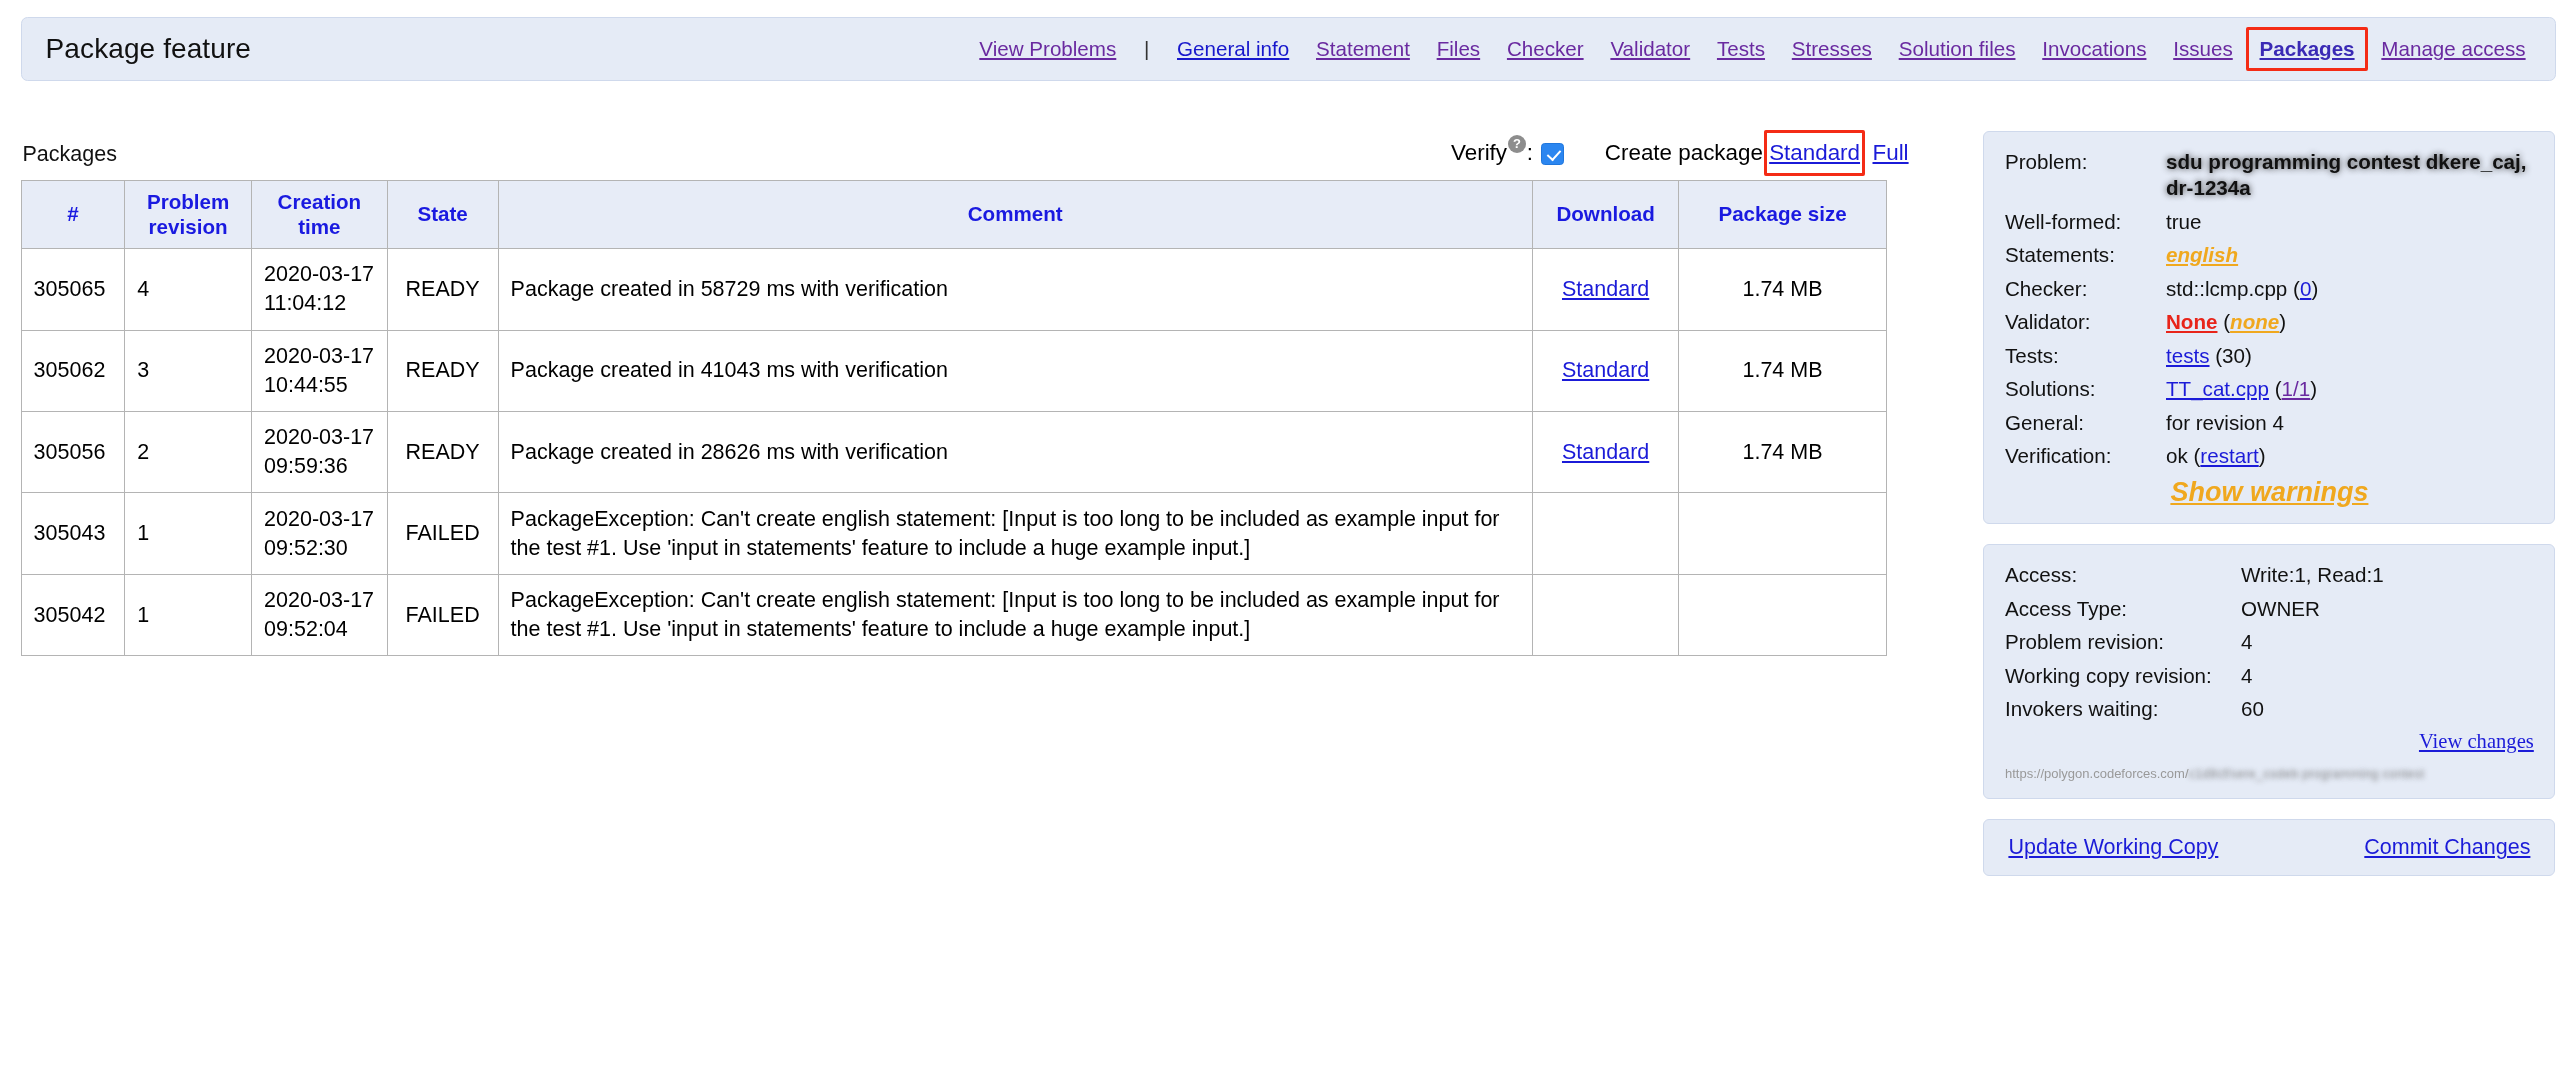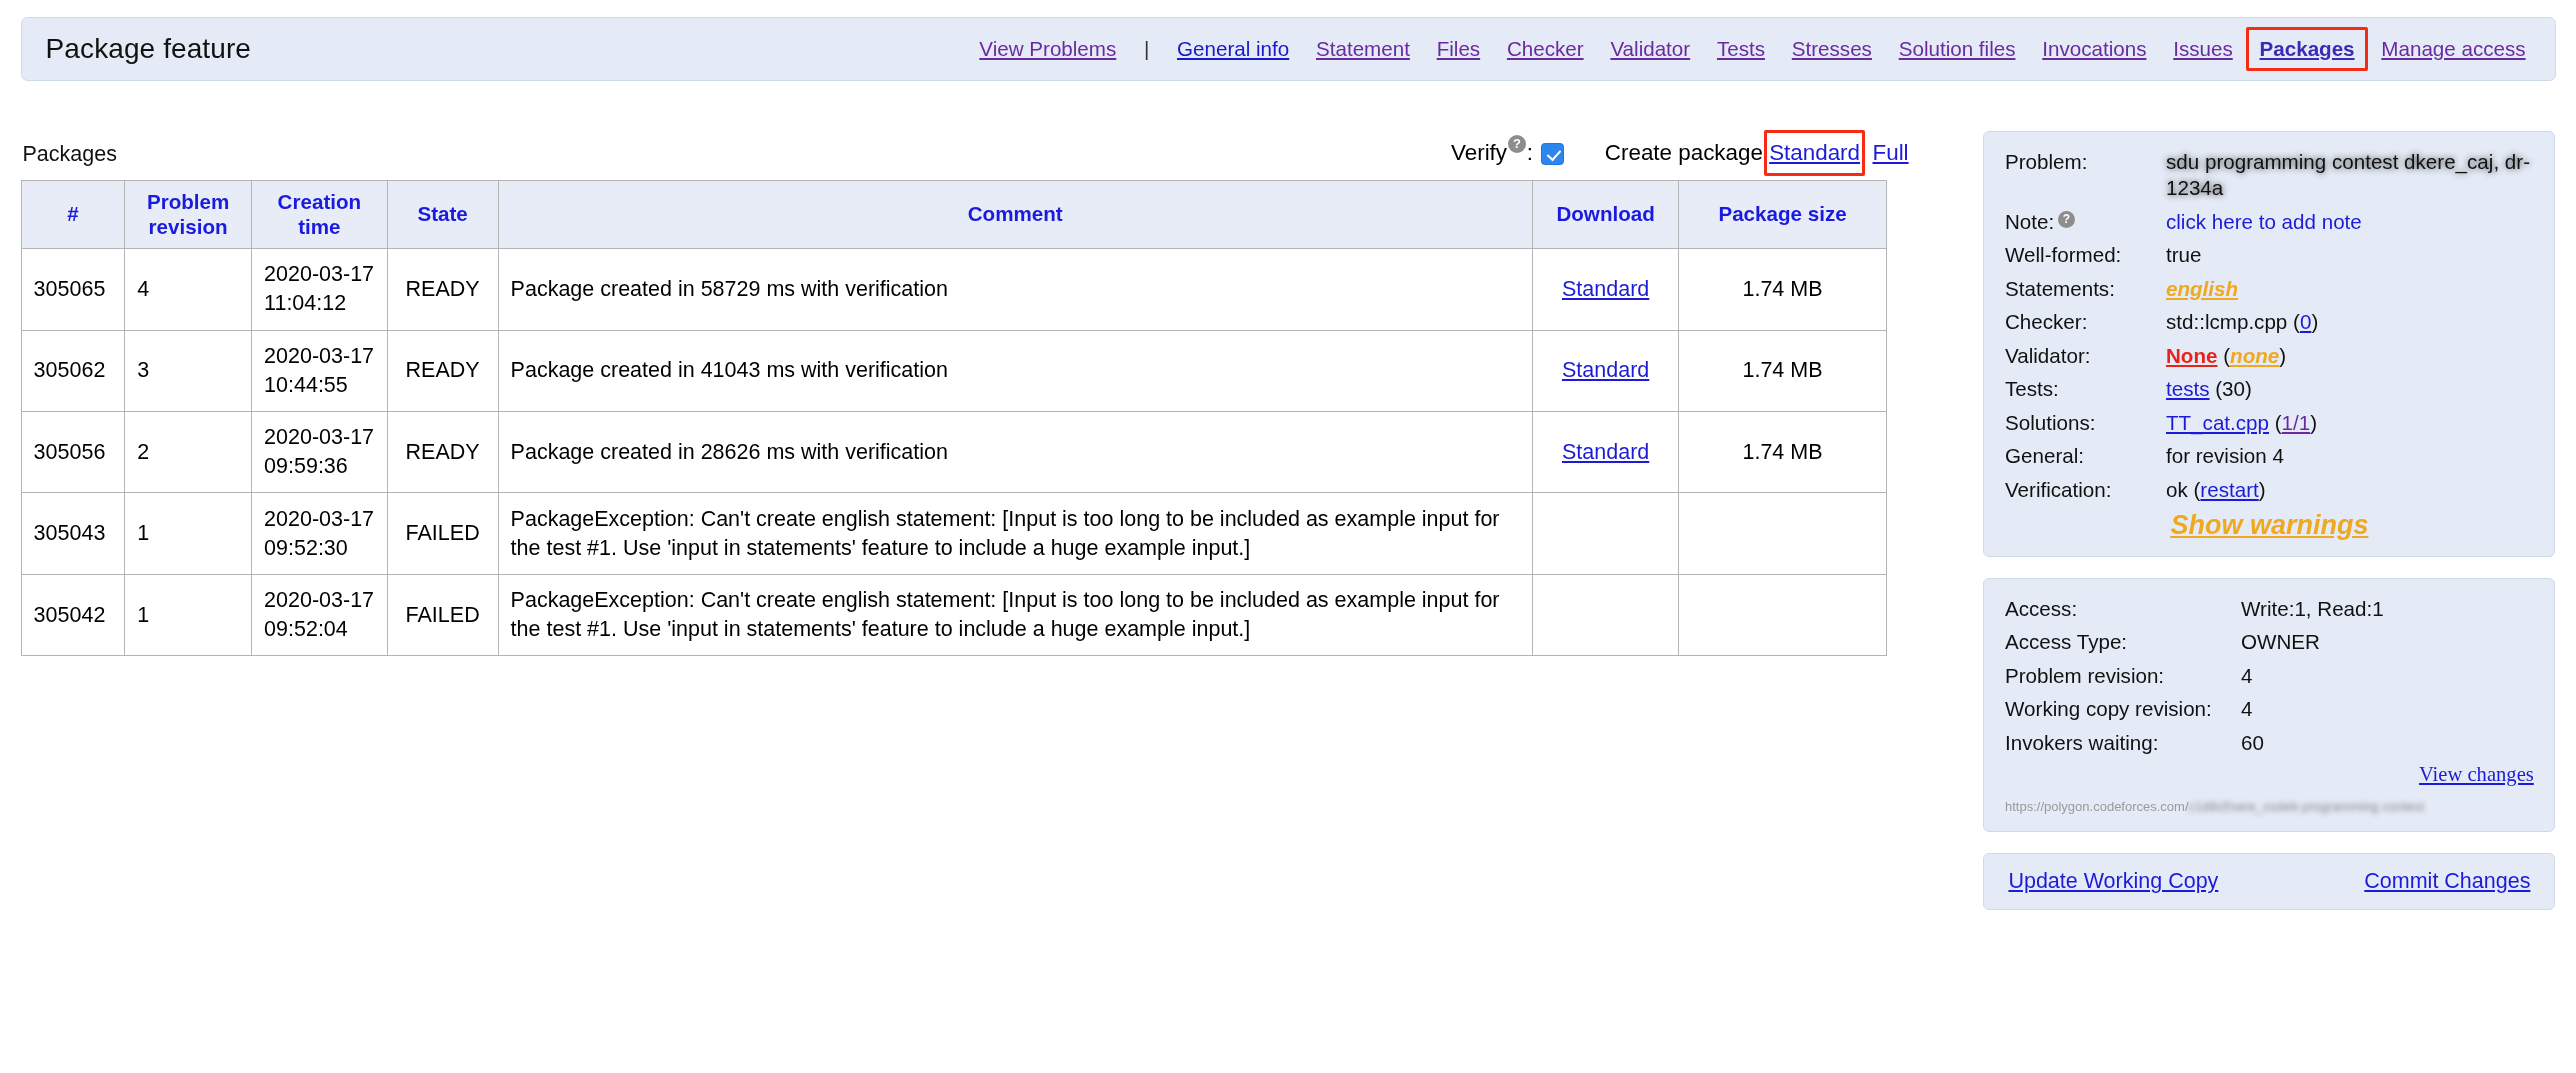--- a/index.html
+++ b/index.html
@@ -198,21 +198,21 @@
     flex: 0 0 161px;
     color: #111;
   }
   .kv .v { flex: 1; color: #111; }
   .kv.wide .k { width: 236px; flex: 0 0 236px; }
 
   .blurred {
     color: transparent;
     text-shadow: 0 0 6.5px rgba(40,40,40,.92);
     user-select: none;
-    font-weight: normal;
+    font-weight: bold;
     line-height: 1.25;
   }
 
   a.lnk { color: #1b1bd8; text-decoration: underline; }
   a.lnk-plain { color: #1b1bd8; text-decoration: none; }
   a.orange { color: #f0a81e; text-decoration: underline; font-weight: bold; font-style: italic; }
   span.none-red { color: #e8241a; font-weight: bold; text-decoration: underline; }
   a.purple { color: #6a2aa0; text-decoration: underline; }
   .show-warn {
     text-align: center;
@@ -371,24 +371,20 @@
 </div>
 
 <div class="sidebar">
 
   <div class="panel">
     <div class="kv">
       <div class="k">Problem:</div>
       <div class="v blurred">sdu programming contest dkere_caj, dr-1234a</div>
     </div>
     <div class="kv">
-      <div class="k"><span>Note:</span><span class="q-icon-sm">?</span></div>
-      <div class="v"><a href="#" class="lnk-plain">click here to add note</a></div>
-    </div>
-    <div class="kv">
       <div class="k">Well-formed:</div>
       <div class="v">true</div>
     </div>
     <div class="kv">
       <div class="k">Statements:</div>
       <div class="v"><a href="#" class="orange">english</a></div>
     </div>
     <div class="kv">
       <div class="k">Checker:</div>
       <div class="v"><span>std::lcmp.cpp</span> (<a href="#" class="lnk">0</a>)</div>

